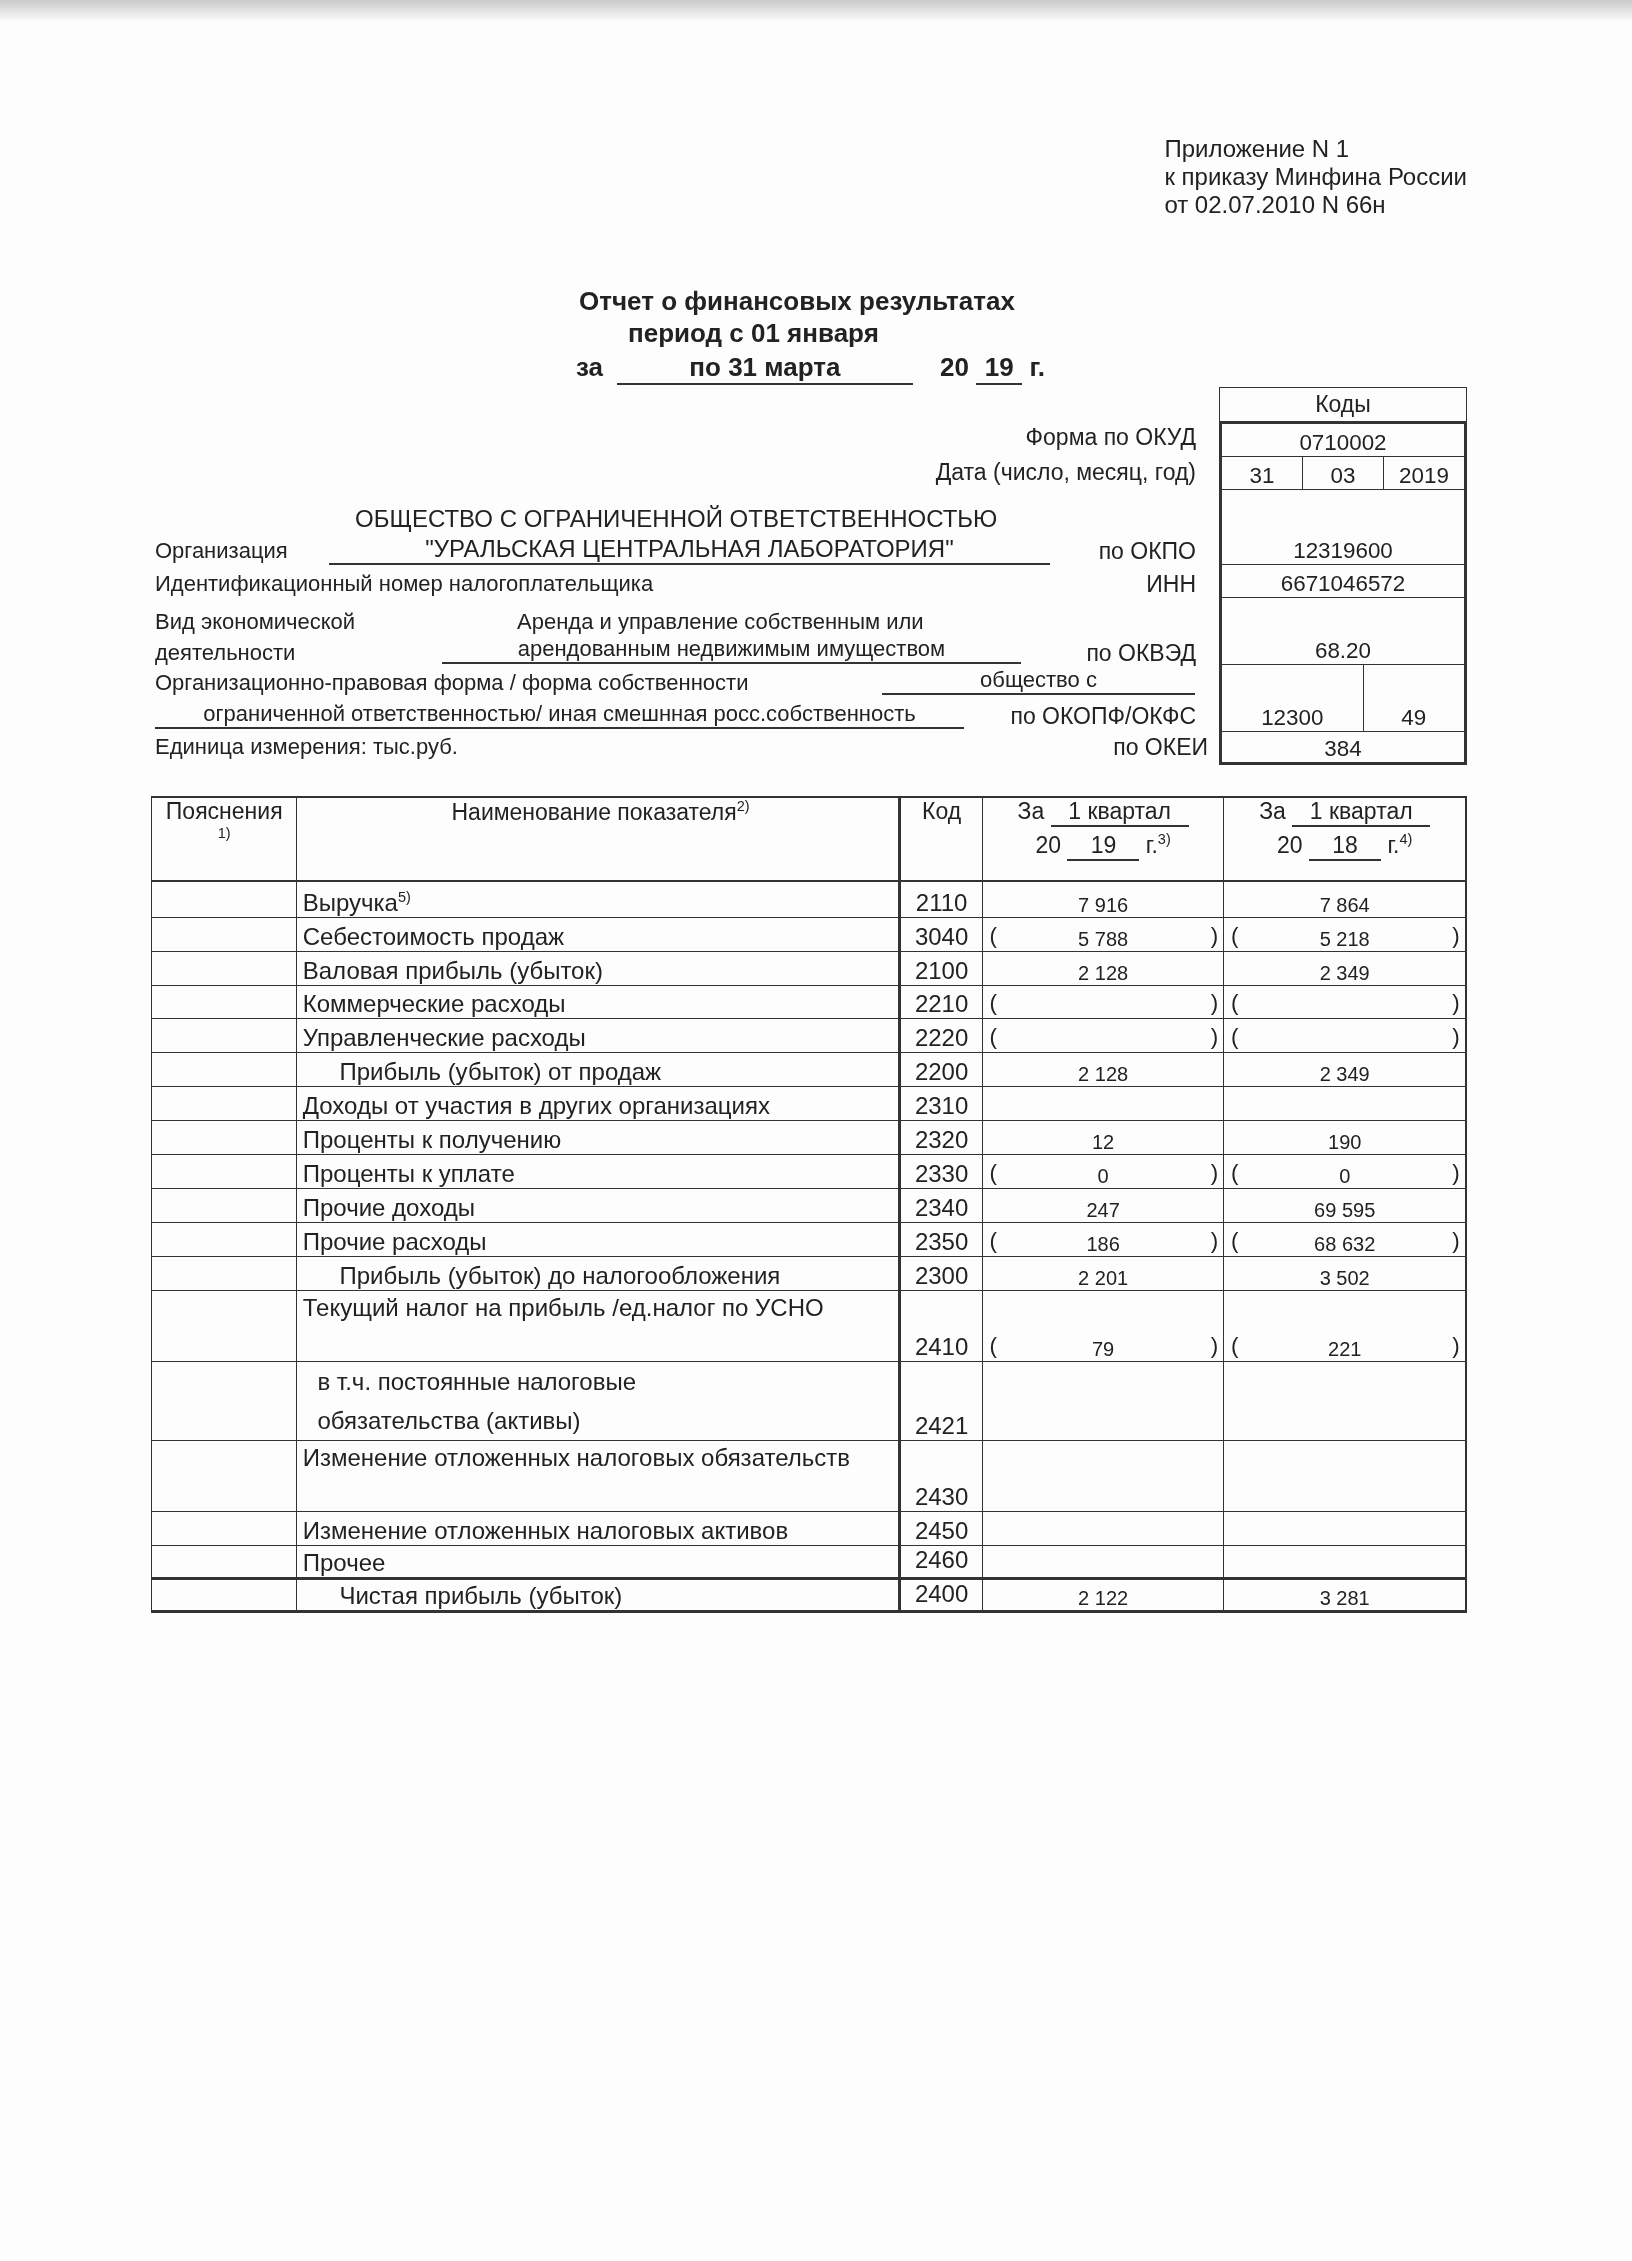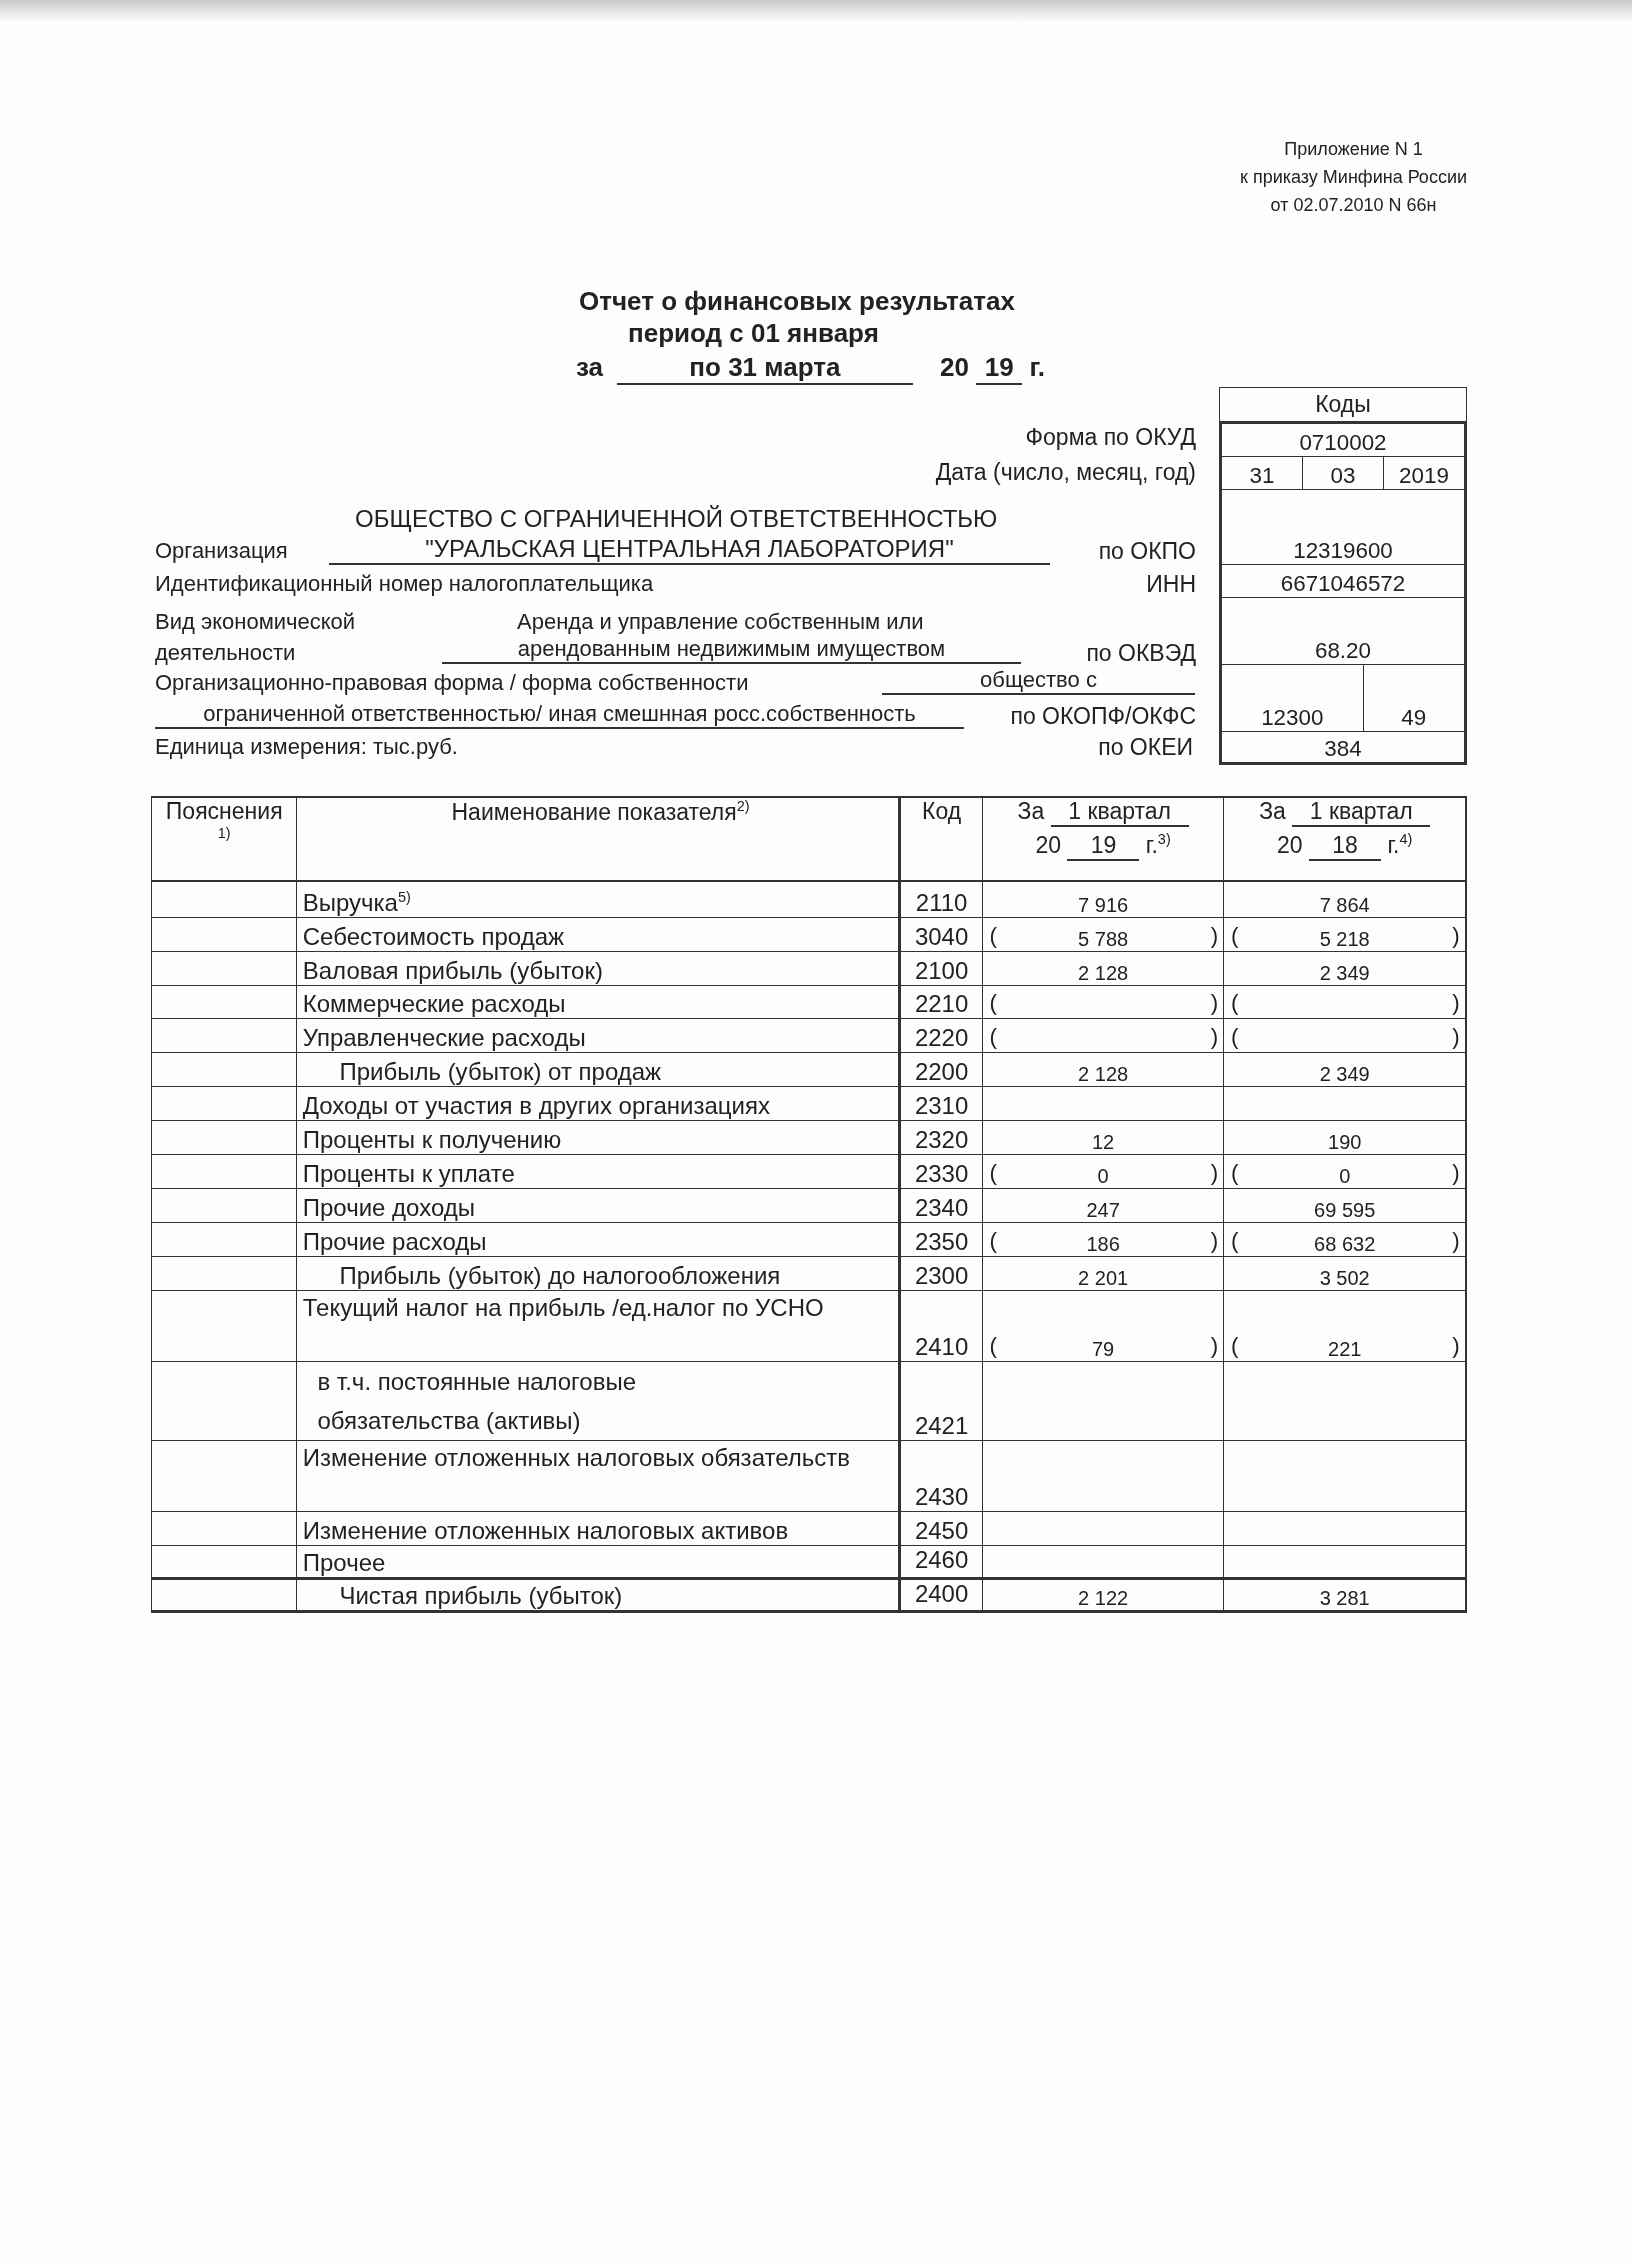--- a/index.html
+++ b/index.html
@@ -1,21 +1,21 @@
 <!DOCTYPE html>
 <html style="font-size:10.5px"><head>
 <meta charset="utf-8">
 <style>
   html, body { margin:0; padding:0; }
   body { width:1632px; height:2261px; background:#fdfdfd; position:relative; overflow:hidden;
          font-family:"Liberation Sans", "DejaVu Sans", sans-serif; color:#222; }
   .scanband { position:absolute; left:0; top:0; width:1632px; height:22.4px;
               background:linear-gradient(#c9c9c9, #e8e8e8 60%, #fdfdfd); }
   .abs { position:absolute; white-space:nowrap; }
-  .appendix { right:165px; top:135px; text-align:center; font-size:18px; line-height:28px; }
+  .appendix { right:165px; top:135px; text-align:left; font-size:24px; line-height:28px; }
   .title { font-weight:bold; font-size:26px; }
   .uline { border-bottom:2px solid #333; display:inline-block; text-align:center; }
   .lbl { font-size:22px; }
   .rlbl { font-size:23px; text-align:right; }
 
   
   .codes { position:absolute; left:1219px; top:387px; width:248px; }
   .codes .hdr { height:33px; border:1.3px solid #333; border-bottom:none; text-align:center; font-size:23px; line-height:33px; }
   .codes .body { border:3.3px solid #333; }
   .crow { display:flex; border-bottom:1.3px solid #333; font-size:22.4px; text-align:center; }
@@ -77,21 +77,21 @@
 <div class="abs lbl" style="left:155px; top:640px;">деятельности</div>
 <div class="abs lbl uline" style="left:442px; top:636px; width:579px;">арендованным недвижимым имуществом</div>
 <div class="abs rlbl" style="right:436px; top:640px;">по ОКВЭД</div>
 
 <div class="abs lbl" style="left:155px; top:670px;">Организационно-правовая форма / форма собственности</div>
 <div class="abs lbl uline" style="left:882px; top:667px; width:313px;">общество с</div>
 <div class="abs lbl uline" style="left:155px; top:701px; width:809px;">ограниченной ответственностью/ иная смешнная росс.собственность</div>
 <div class="abs rlbl" style="right:436px; top:703px;">по ОКОПФ/ОКФС</div>
 
 <div class="abs lbl" style="left:155px; top:734px;">Единица измерения: тыс.руб.</div>
-<div class="abs rlbl" style="right:439px; top:734px;">по ОКЕИ</div>
+<div class="abs rlbl" style="right:424px; top:734px;">по ОКЕИ</div>
 
 <div class="codes">
   <div class="hdr">Коды</div>
   <div class="body">
     <div class="crow" style="height:32px;">
       <div>0710002</div>
     </div>
     <div class="crow" style="height:32px;">
       <div>31</div>
       <div>03</div>

